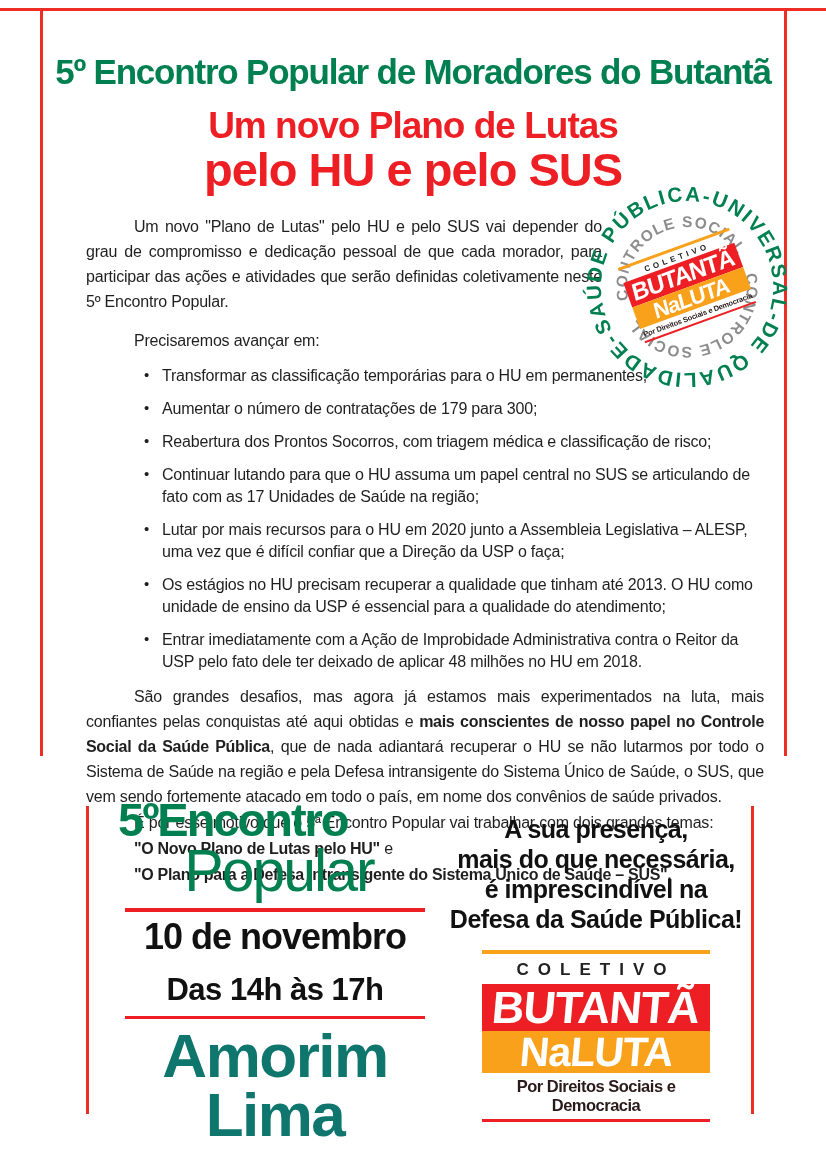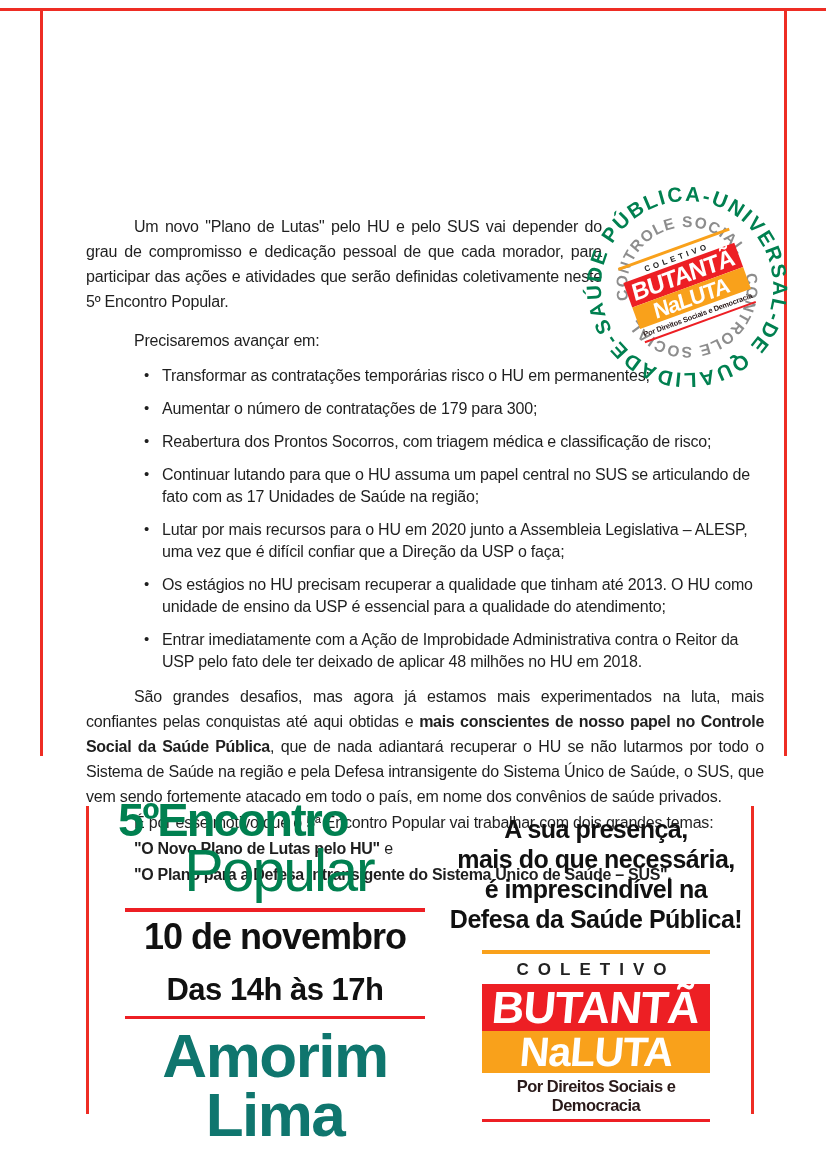--- a/index.html
+++ b/index.html
@@ -98,26 +98,31 @@
 <body>
 
 <div class="page">
 
   <div class="rule rule-top"></div>
   <div class="rule vl-top-left"></div>
   <div class="rule vl-top-right"></div>
   <div class="rule vl-bot-left"></div>
   <div class="rule vl-bot-right"></div>
 
+  <div class="header">
+    <div class="h-title">5º Encontro Popular de Moradores do Butantã</div>
+    <div class="h-sub1">Um novo Plano de Lutas</div>
+    <div class="h-sub2">pelo HU e pelo SUS</div>
+  </div>
 
   <div class="content">
     <p class="intro indent">Um novo "Plano de Lutas" pelo HU e pelo SUS vai depender do grau de compromisso e dedicação pessoal de que cada morador, para participar das ações e atividades que serão definidas coletivamente neste 5º Encontro Popular.</p>
     <p class="indent lead-in">Precisaremos avançar em:</p>
     <ul class="goals">
-      <li>Transformar as contratações temporárias risco o HU em permanentes;</li>
+      <li>Transformar as classificação temporárias para o HU em permanentes;</li>
       <li>Aumentar o número de contratações de 179 para 300;</li>
       <li>Reabertura dos Prontos Socorros, com triagem médica e classificação de risco;</li>
       <li>Continuar lutando para que o HU assuma um papel central no SUS se articulando de fato com as 17 Unidades de Saúde na região;</li>
       <li>Lutar por mais recursos para o HU em 2020 junto a Assembleia Legislativa – ALESP, uma vez que é difícil confiar que a Direção da USP o faça;</li>
       <li>Os estágios no HU precisam recuperar a qualidade que tinham até 2013. O HU como unidade de ensino da USP é essencial para a qualidade do atendimento;</li>
       <li>Entrar imediatamente com a Ação de Improbidade Administrativa contra o Reitor da USP pelo fato dele ter deixado de aplicar 48 milhões no HU em 2018.</li>
     </ul>
     <p class="closing indent"><span>São grandes desafios, mas agora já estamos mais experimentados na luta, mais confiantes pelas conquistas até aqui obtidas e </span><b>mais conscientes de nosso papel no Controle Social da Saúde Pública</b><span>, que de nada adiantará recuperar o HU se não lutarmos por todo o Sistema de Saúde na região e pela Defesa intransigente do Sistema Único de Saúde, o SUS, que vem sendo fortemente atacado em todo o país, em nome dos convênios de saúde privados.</span></p>
     <p class="motivo indent">É por esse motivo que o 5ª Encontro Popular vai trabalhar com dois grandes temas:</p>
     <p class="theme"><b>"O Novo Plano de Lutas pelo HU"</b><span class="plain"> e</span></p>

